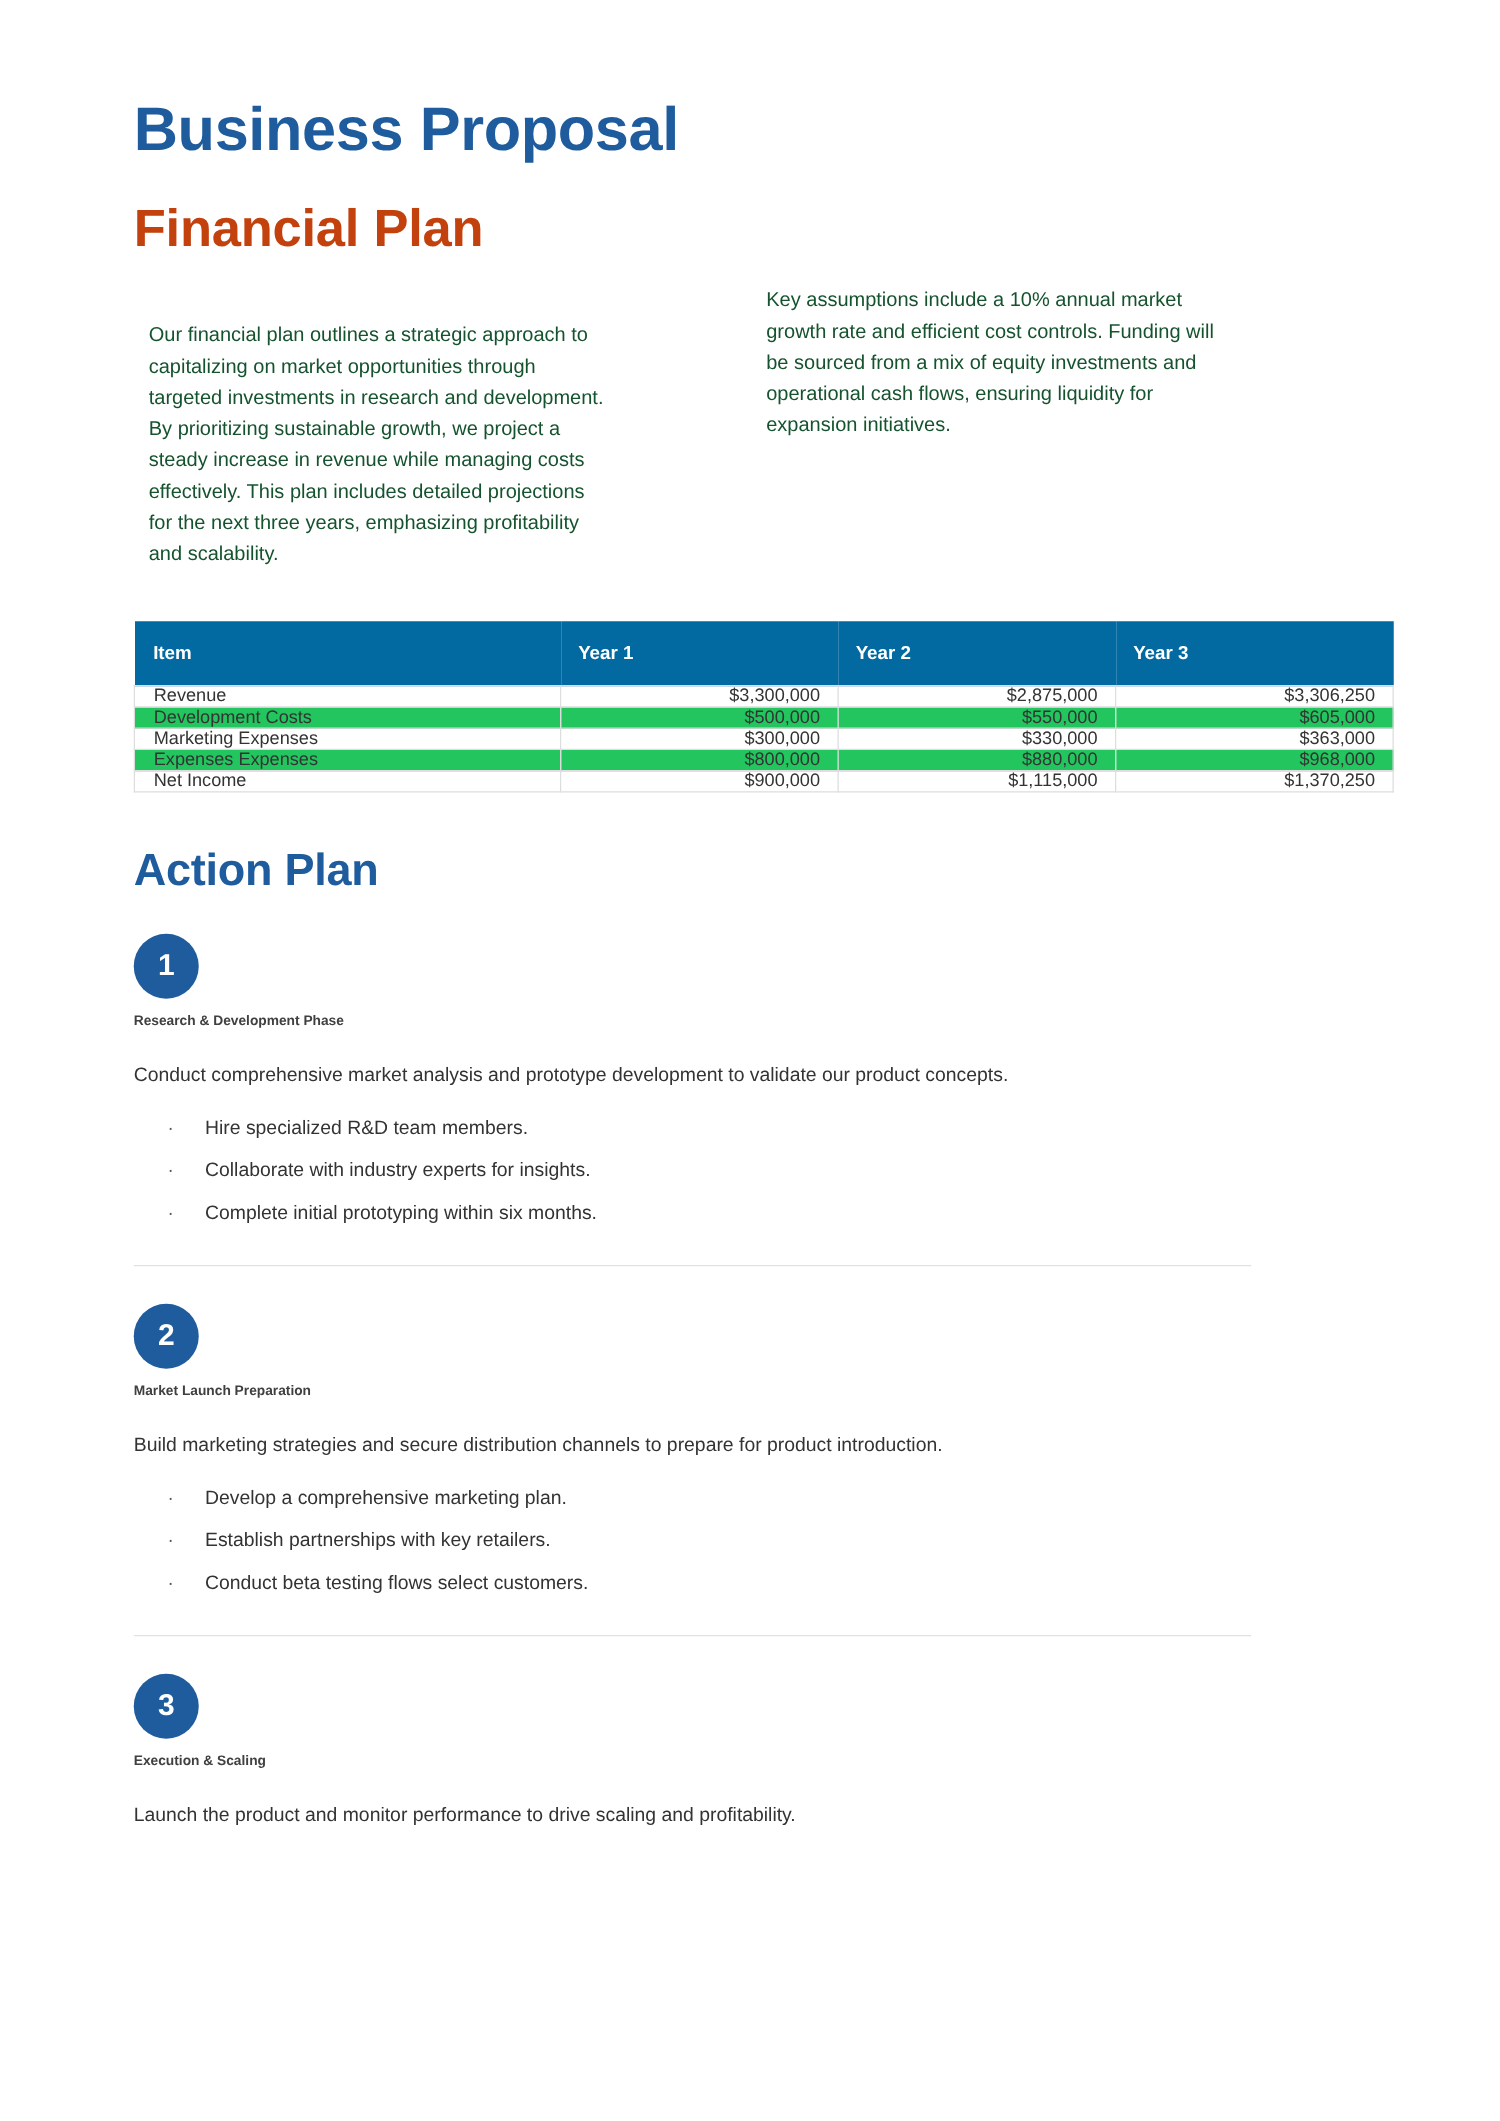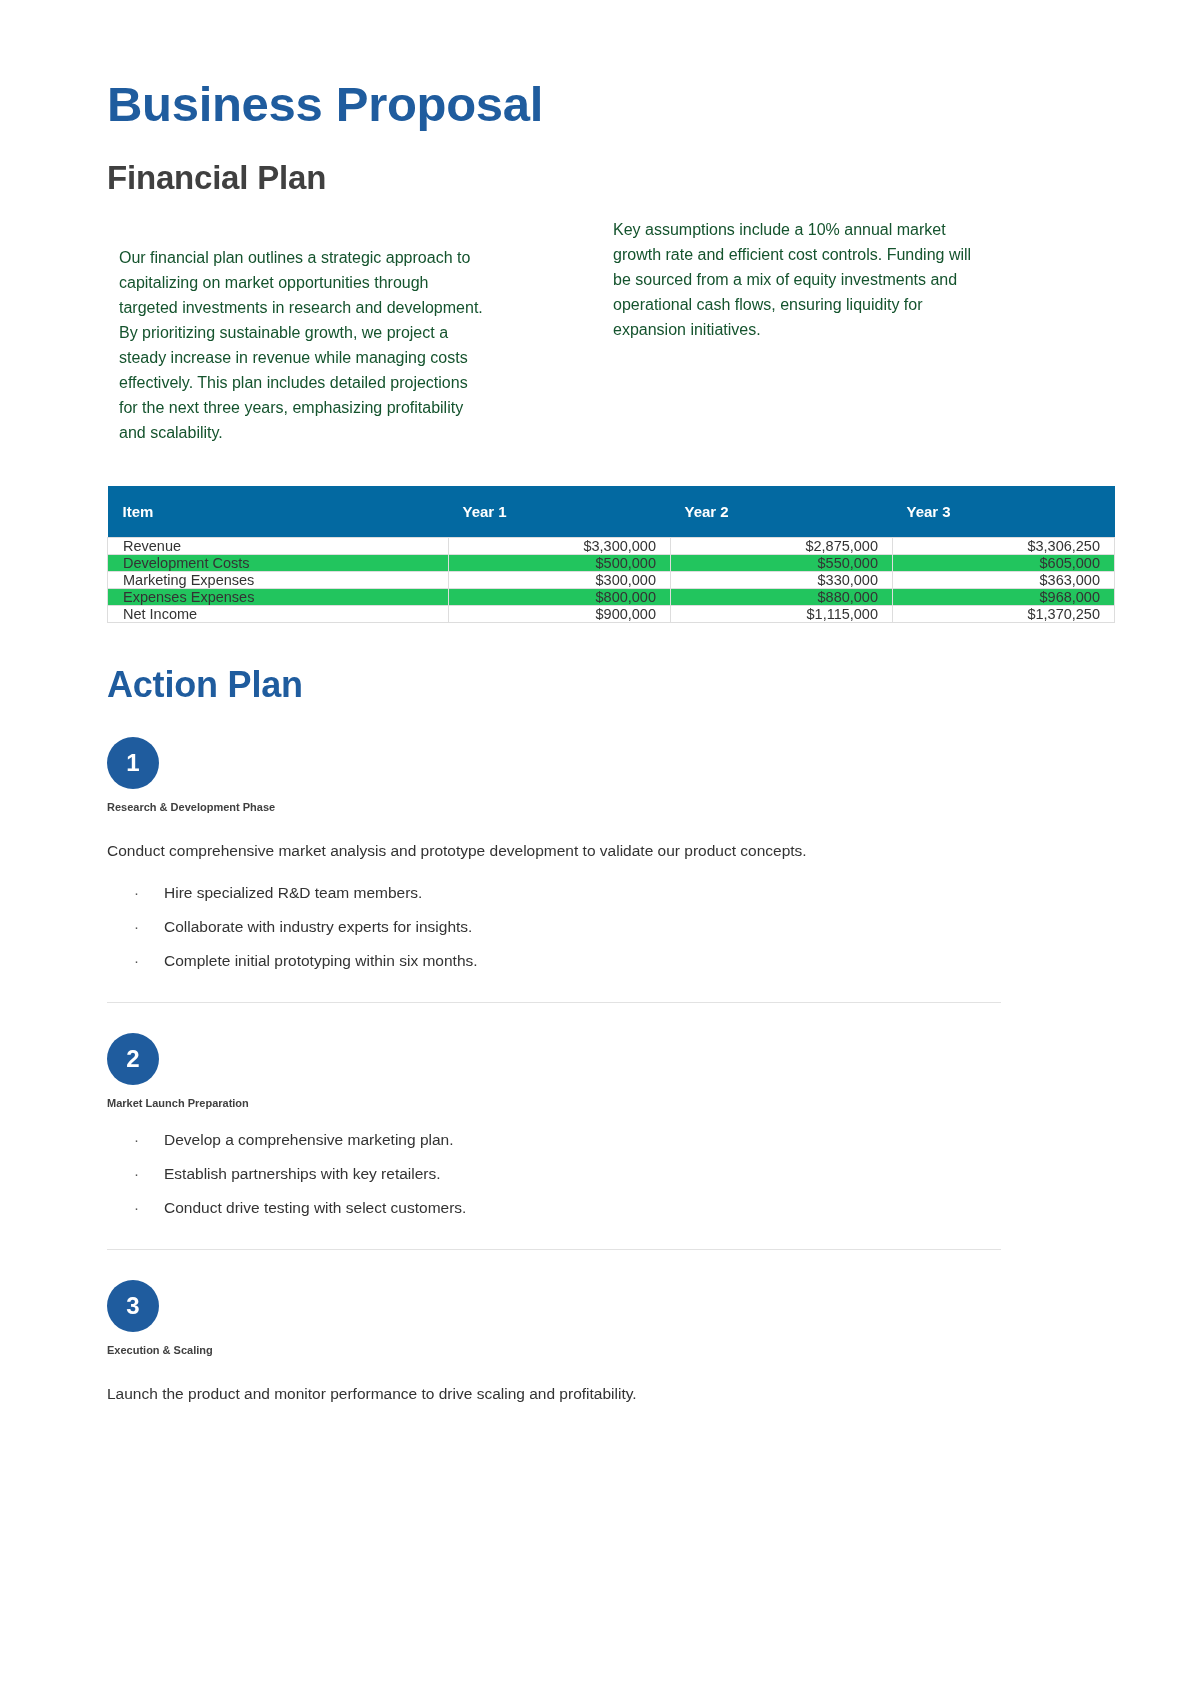--- a/index.html
+++ b/index.html
@@ -28,24 +28,24 @@
     padding-top: 76px;
     font-size: 49px;
     line-height: 1.18;
     font-weight: bold;
     color: #1F5C9E;
     letter-spacing: -0.3px;
   }
   .section-title {
     margin: 0;
     padding-top: 24px;
-    font-size: 33px;
+    font-size: 42px;
     line-height: 1.2;
     font-weight: bold;
-    color: #404040;
+    color: #c2410c;
     letter-spacing: -0.2px;
   }
   .action-title {
     margin: 0;
     padding-top: 40px;
     font-size: 36px;
     line-height: 1.2;
     font-weight: bold;
     color: #1F5C9E;
     letter-spacing: -0.2px;
@@ -235,24 +235,25 @@
       <li><span class="dot">·</span><span>Collaborate with industry experts for insights.</span></li>
       <li><span class="dot">·</span><span>Complete initial prototyping within six months.</span></li>
     </ul>
   </div>
 
   <hr class="divider">
 
   <div class="step">
     <div class="step-badge">2</div>
     <div class="step-heading">Market Launch Preparation</div>
+    <p class="step-desc">Build marketing strategies and secure distribution channels to prepare for product introduction.</p>
     <ul class="step-list">
       <li><span class="dot">·</span><span>Develop a comprehensive marketing plan.</span></li>
       <li><span class="dot">·</span><span>Establish partnerships with key retailers.</span></li>
-      <li><span class="dot">·</span><span>Conduct drive testing with select customers.</span></li>
+      <li><span class="dot">·</span><span>Conduct beta testing flows select customers.</span></li>
     </ul>
   </div>
 
   <hr class="divider">
 
   <div class="step">
     <div class="step-badge">3</div>
     <div class="step-heading">Execution &amp; Scaling</div>
     <p class="step-desc">Launch the product and monitor performance to drive scaling and profitability.</p>
   </div>

